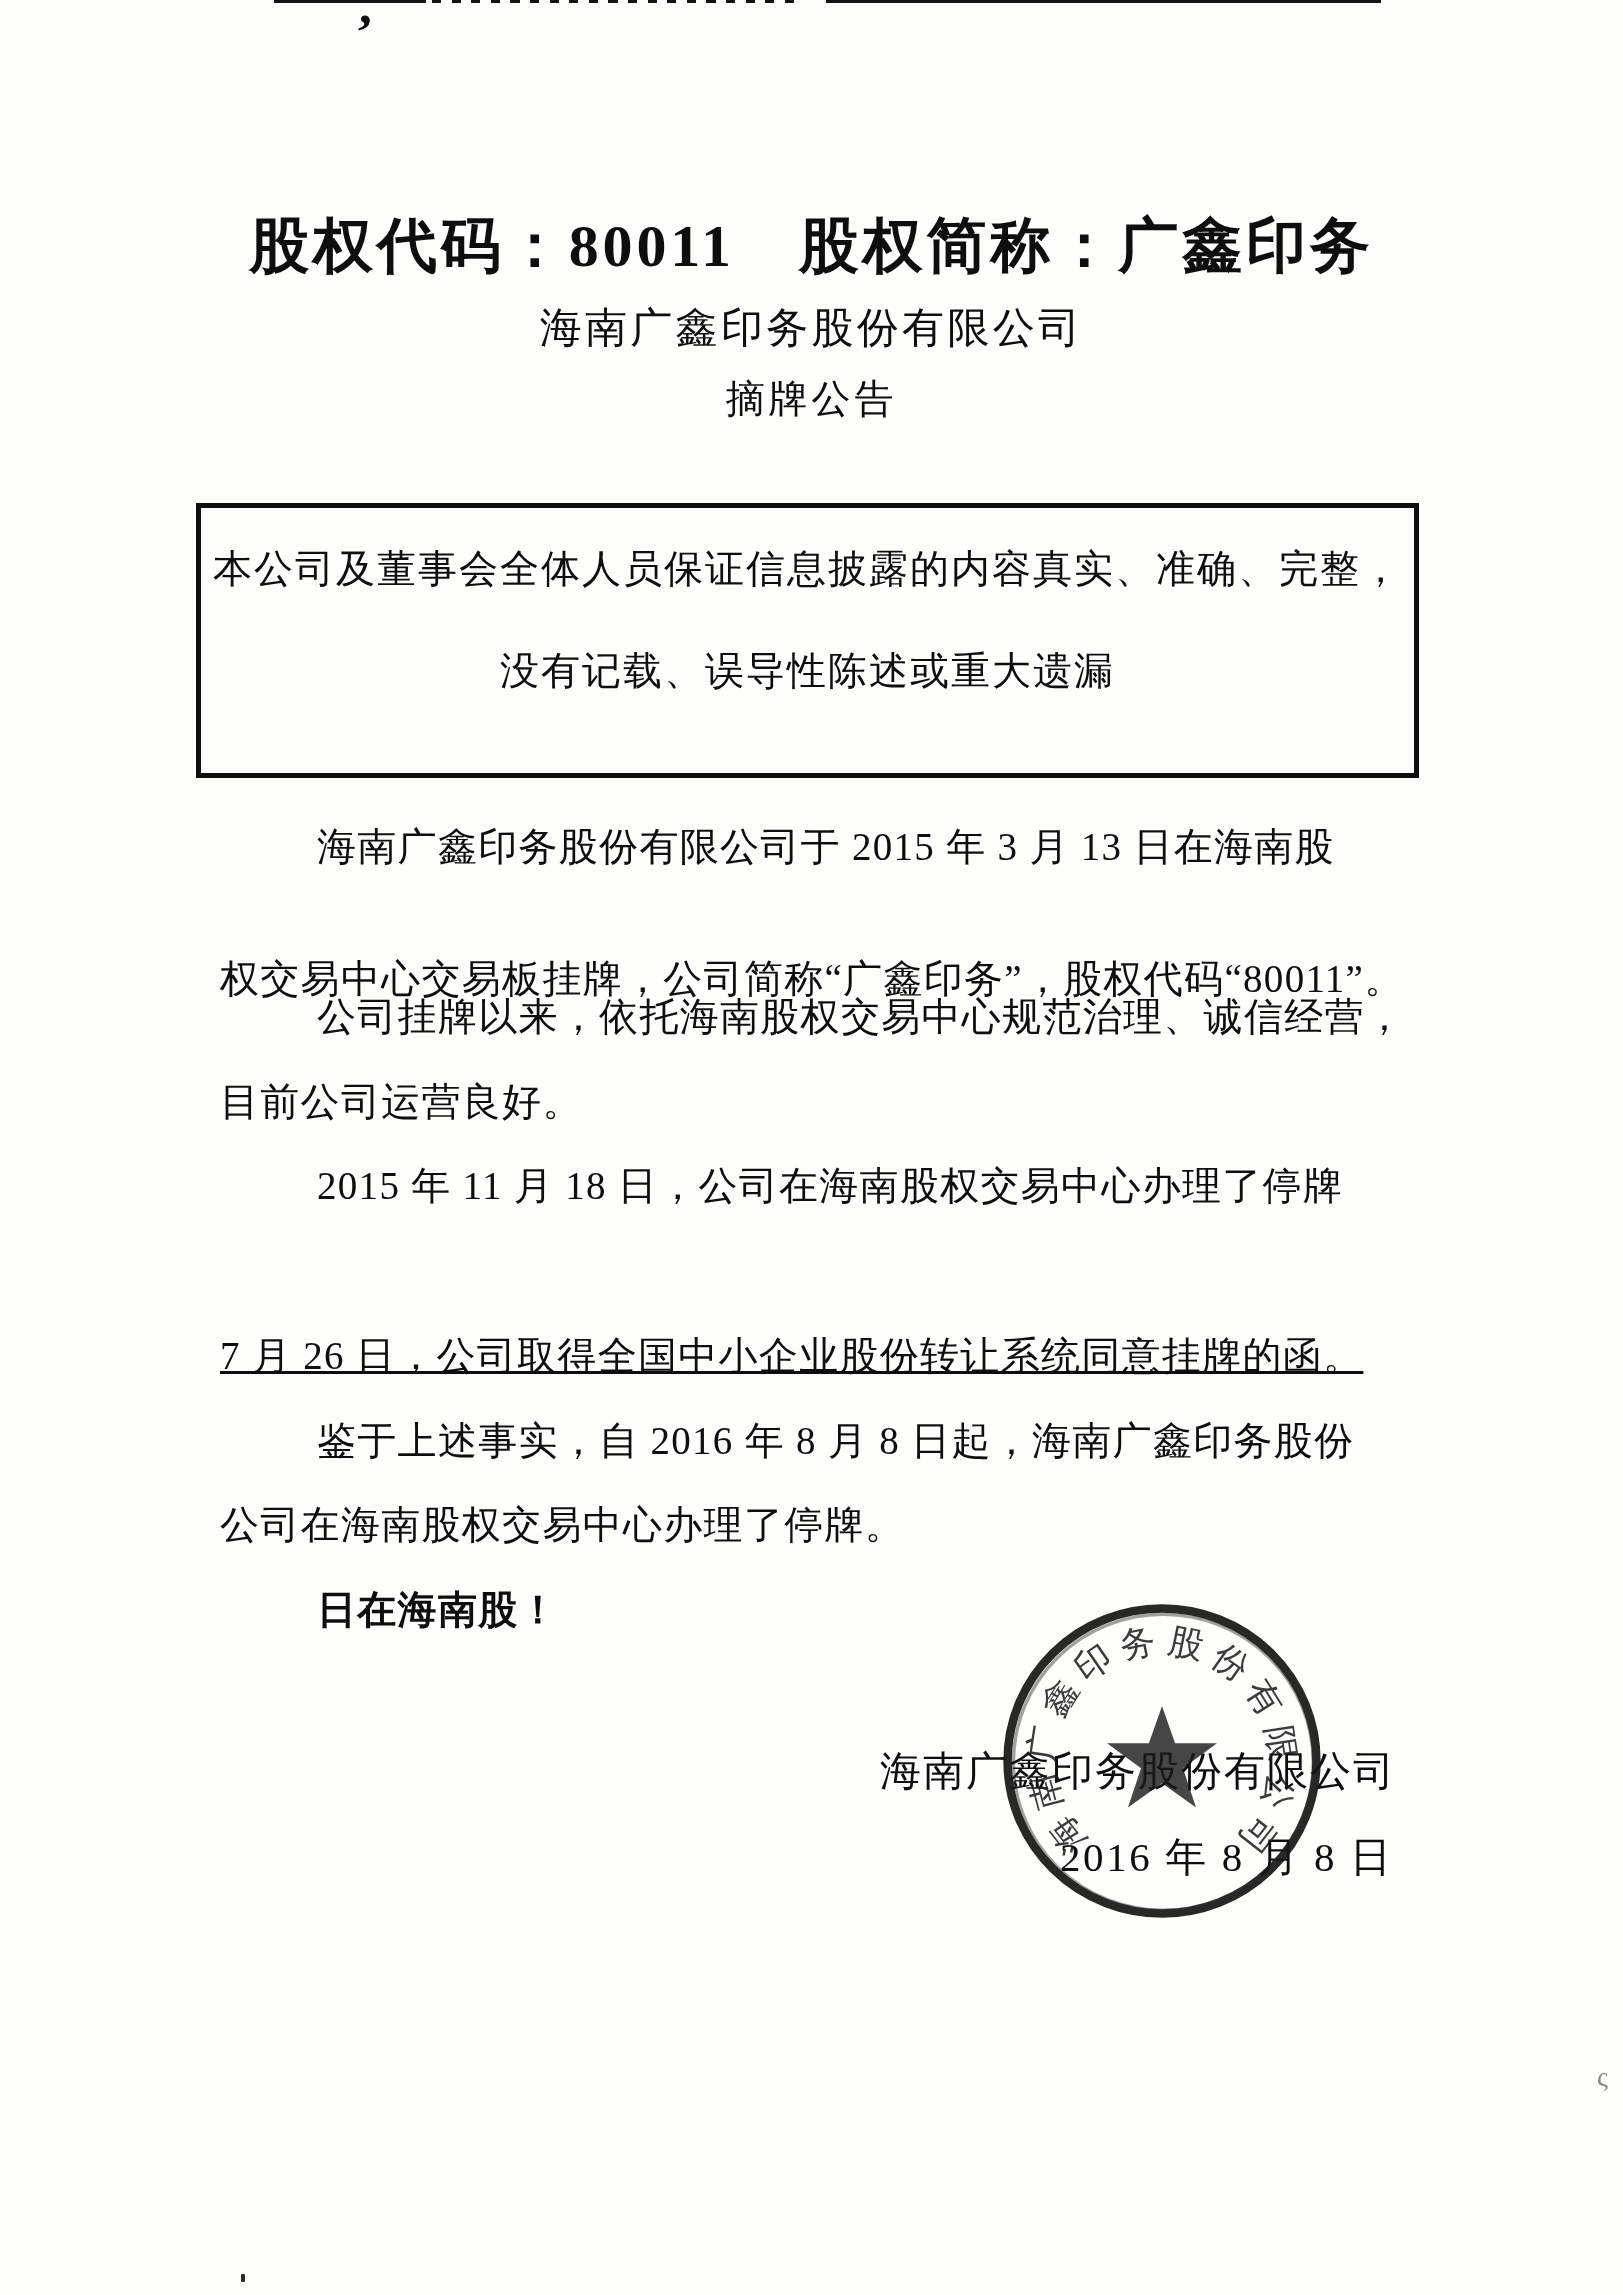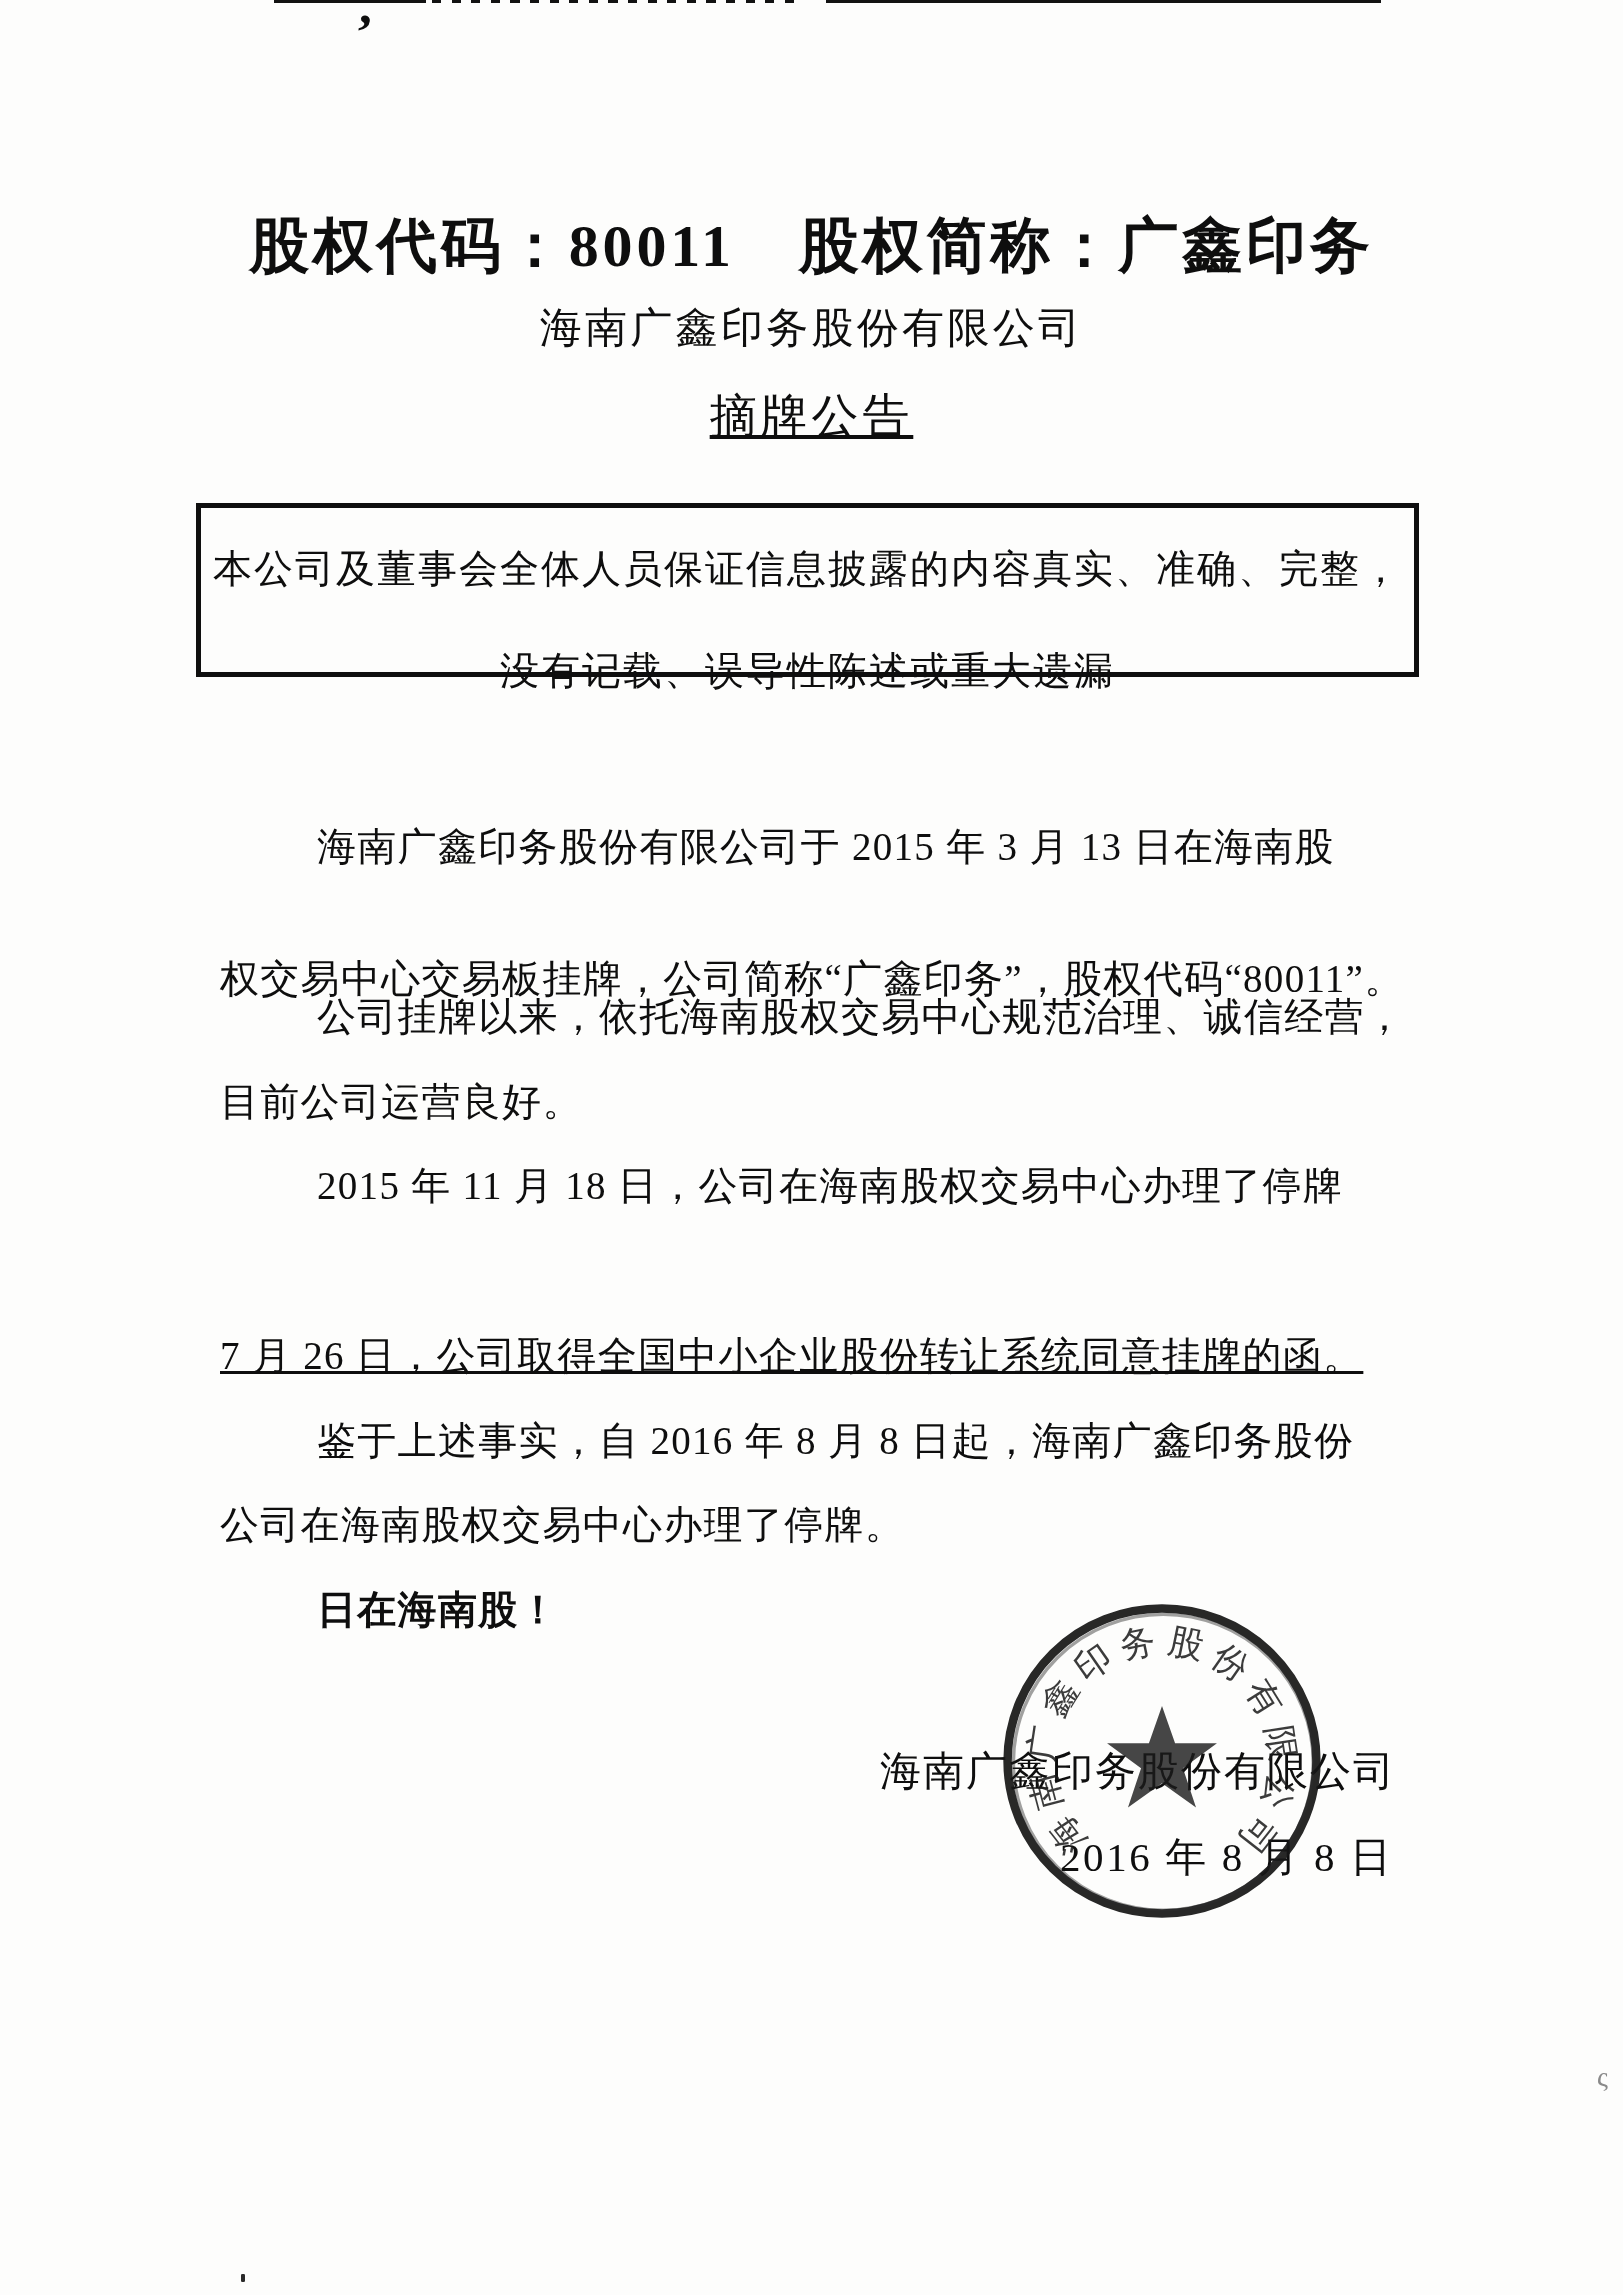--- a/index.html
+++ b/index.html
@@ -10,30 +10,30 @@
     background:#fdfdfc;
     overflow:hidden;
     font-family:"Liberation Serif","DejaVu Serif",serif;
     color:#0e0e0e;
   }
   .abs{position:absolute;white-space:nowrap;}
   .centered{left:0;right:0;text-align:center;}
   
   .stock-line{top:206px;font-size:60px;font-weight:700;letter-spacing:3.9px;}
   .company-line{top:300px;font-size:42px;letter-spacing:3.3px;}
-  .doc-title{top:385px;font-size:47px;letter-spacing:3.9px;text-decoration:underline;}
+  .doc-title{top:372px;font-size:39px;letter-spacing:3.9px;}
   
   .scanline{position:absolute;top:0;height:2.6px;background:#121212;}
   .scanline.dotted{background:repeating-linear-gradient(90deg,#121212 0 9.2px,transparent 9.2px 19.6px);}
   .comma-mark{top:2.6px;left:355px;font-size:52px;font-weight:700;transform:rotate(6deg);}
   .edge-mark{top:2061px;left:1597px;font-size:27.5px;color:#8a8a8a;}
   .speck{position:absolute;background:#2a2a2a;border-radius:1.3px;}
   
   .disclaimer-box{
-    position:absolute;left:196px;top:503px;width:1223px;height:174px;
+    position:absolute;left:196px;top:503px;width:1223px;height:275px;
     border:5.9px solid #0f0f0f;background:transparent;box-sizing:border-box;
   }
   .disclaimer-line{position:absolute;left:0;right:0;text-align:center;font-size:39px;letter-spacing:2px;white-space:nowrap;}
   .disclaimer-line.l1{top:34px;}
   .disclaimer-line.l2{top:136px;}
   
   .body-line{position:absolute;left:220px;font-size:39px;letter-spacing:1.3px;white-space:nowrap;}
   .indent{padding-left:97px;}
   .closing{font-weight:700;}
   

